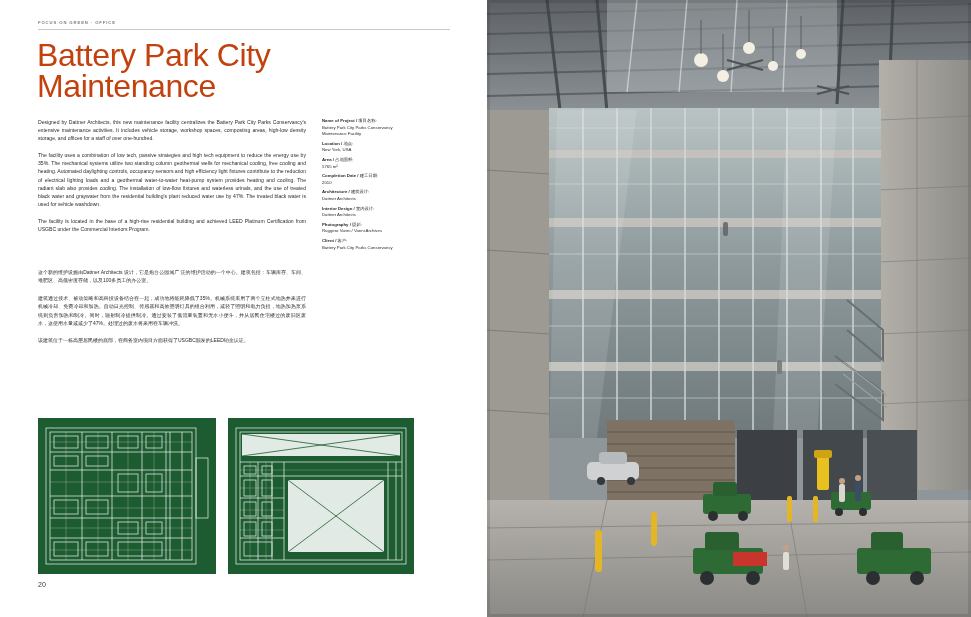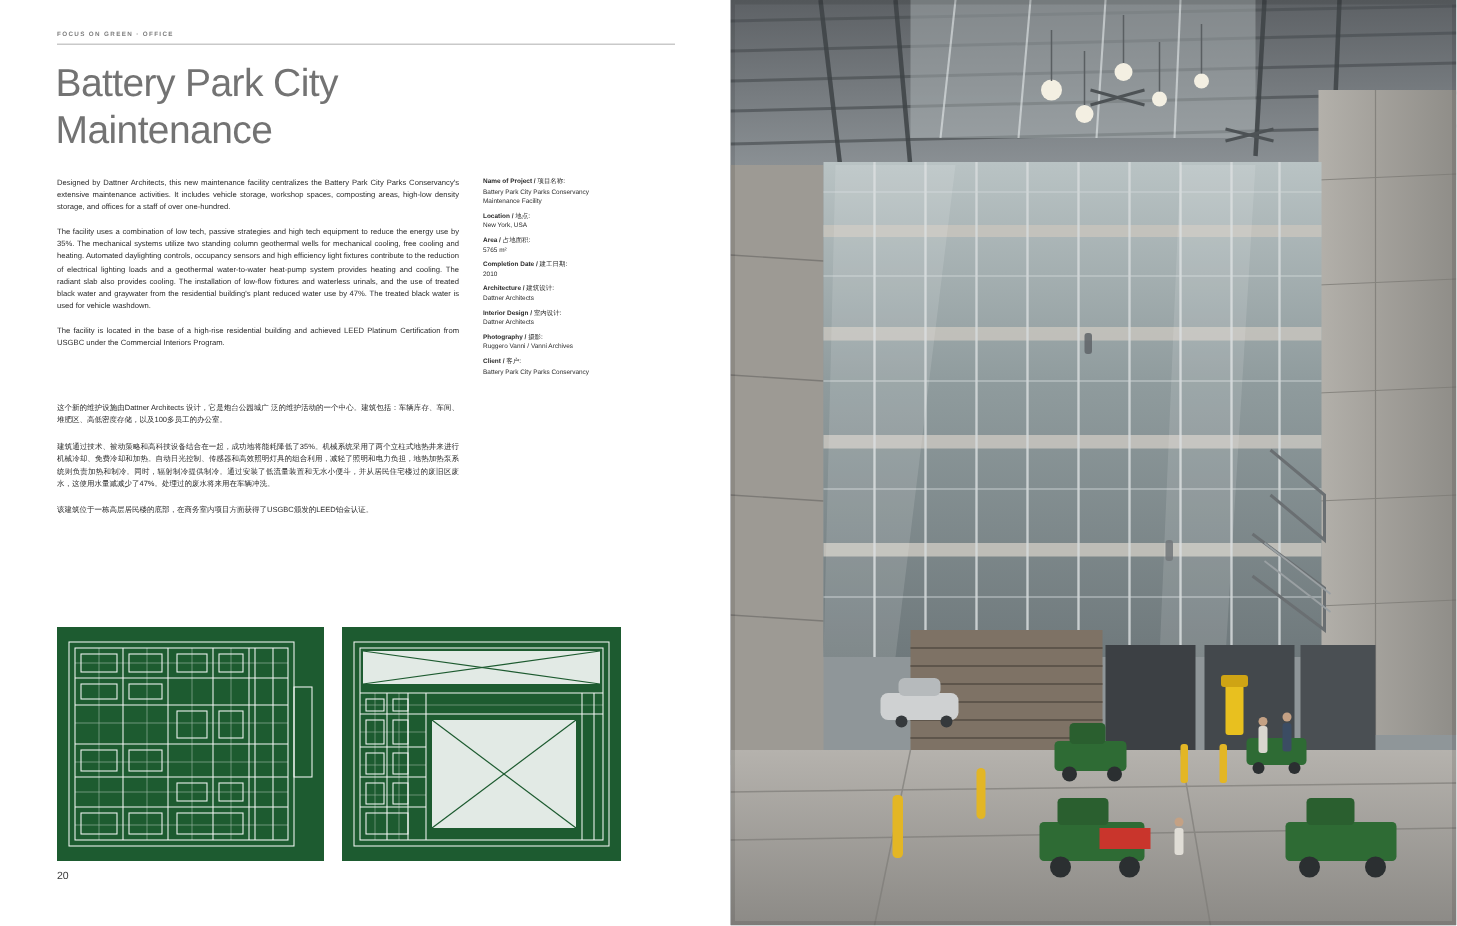--- a/index.html
+++ b/index.html
@@ -50,25 +50,25 @@
     width: 412px;
     height: 1px;
     background: #c9c9c9;
   }
 
   .title {
     position: absolute;
     left: 37px;
     top: 40px;
     width: 300px;
-    font-size: 26px;
+    font-size: 32px;
     line-height: 31px;
     font-weight: 300;
     letter-spacing: -0.4px;
-    color: #737373;
+    color: #c2410c;
     font-family: "Liberation Sans", sans-serif;
   }
 
   .body-col {
     position: absolute;
     left: 38px;
     top: 118px;
     width: 268px;
   }
   .body-col p {

